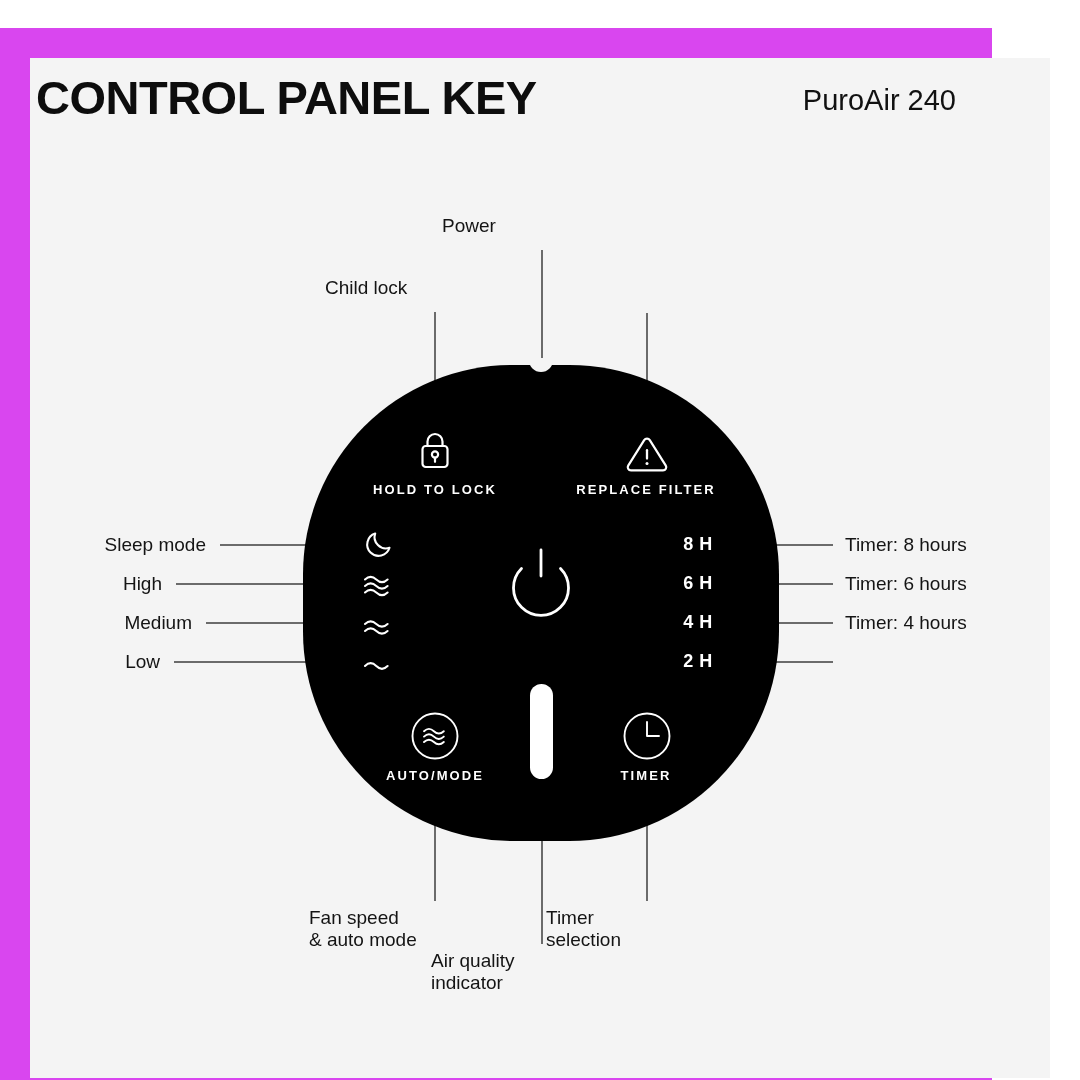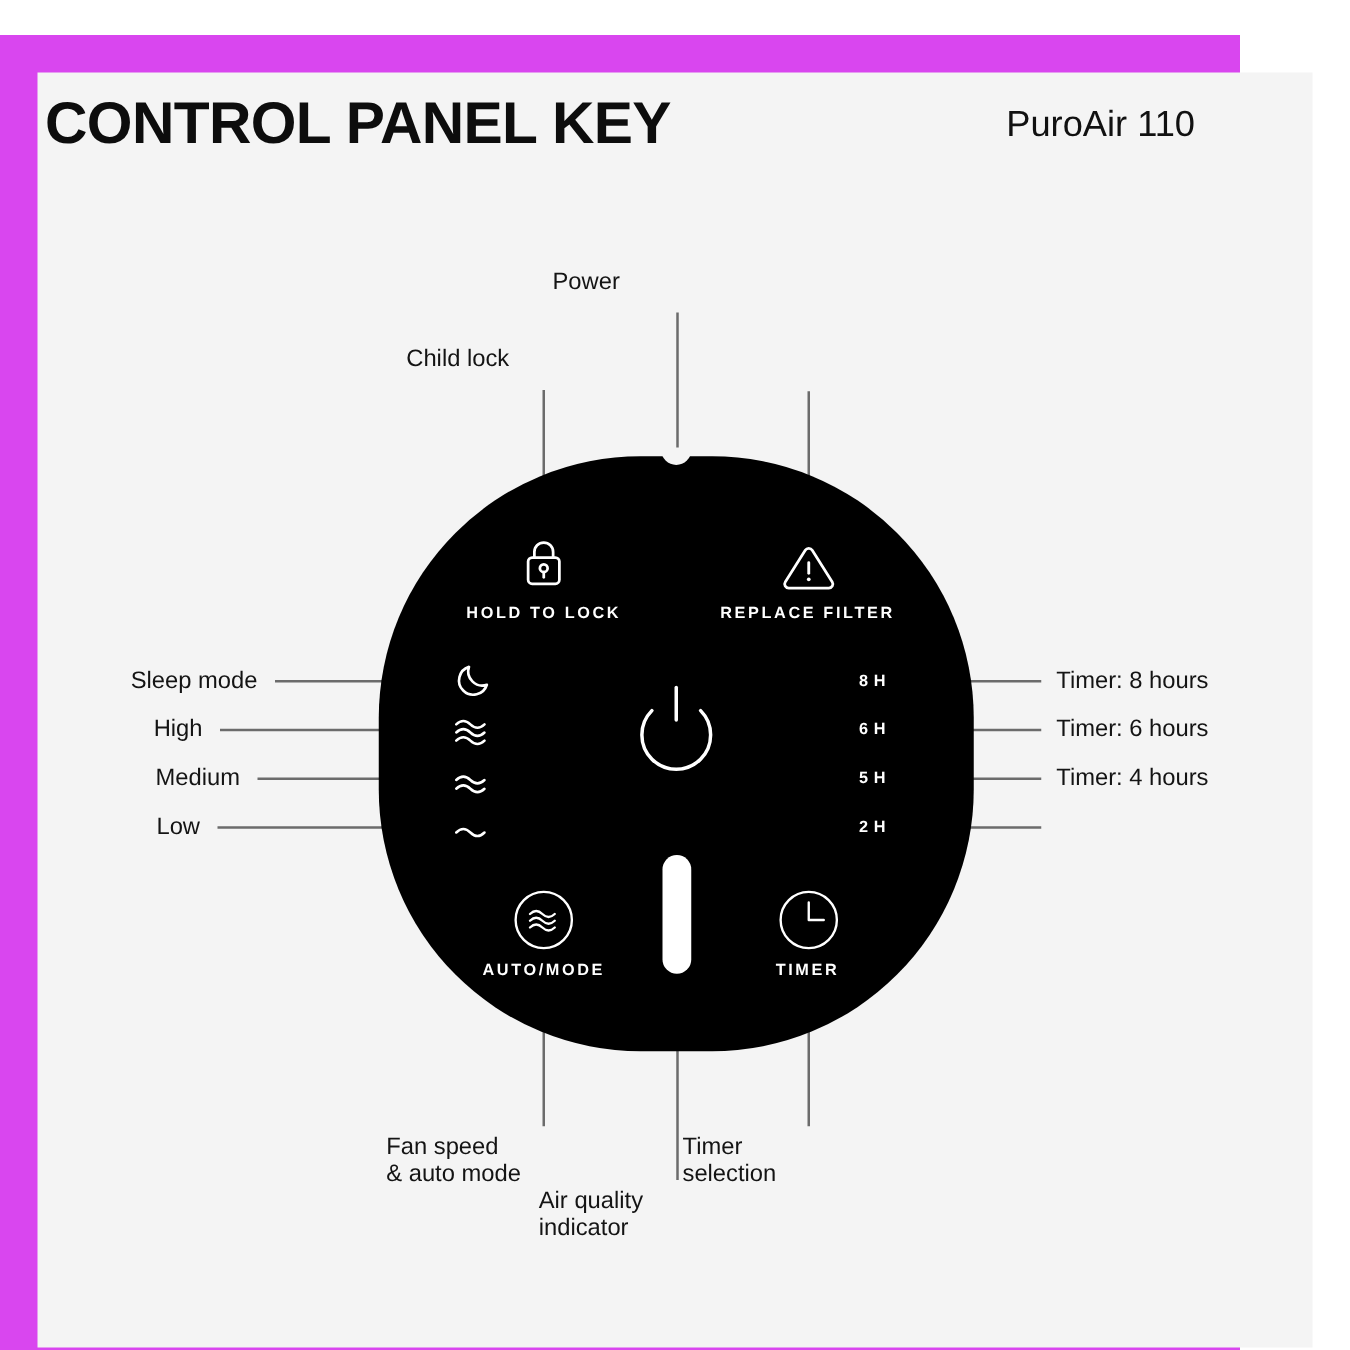--- a/index.html
+++ b/index.html
@@ -107,39 +107,39 @@
     color: #ffffff;
     font-weight: 600;
     text-align: center;
     transform: translateX(-50%);
     white-space: nowrap;
   }
 
   
   .timer-mark {
     position: absolute;
-    font-size: 13px;
+    font-size: 18px;
     font-weight: 700;
     color: #ffffff;
     white-space: nowrap;
     transform: translate(-50%, -50%);
     letter-spacing: 0.5px;
   }
 
   .ic { position: absolute; }
 </style>
 </head>
 <body>
 
 <div id="page">
 
   <div class="card"></div>
 
   <div class="page-title">CONTROL PANEL KEY</div>
-  <div class="model-name">PuroAir 110</div>
+  <div class="model-name">PuroAir 240</div>
 
   <div class="callout center" style="left:435px; top:249px; width:220px;">Child lock</div>
   <div class="callout center" style="left:542px; top:187px; width:200px;">Power</div>
 
   <div class="vline" style="left:434px; top:284px; height:122px;"></div>
   <div class="vline" style="left:541px; top:222px; height:283px;"></div>
   <div class="vline" style="left:646px; top:285px; height:121px;"></div>
 
   <div class="callout right" style="left:0px; top:506px; width:206px;">Sleep mode</div>
   <div class="callout right" style="left:0px; top:545px; width:162px;">High</div>
@@ -222,21 +222,21 @@
   </div>
 
   <div class="ic" style="left:362px; top:629px;">
     <svg width="34" height="16" viewBox="0 0 34 16" fill="none" stroke="#fff" stroke-width="2" stroke-linecap="round">
       <path d="M3 9c3.8-3.8 7.5-3.8 11.3 0 3.8 3.8 7.5 3.8 11.3 0"></path>
     </svg>
   </div>
 
   <div class="timer-mark" style="left:698px; top:516px;">8 H</div>
   <div class="timer-mark" style="left:698px; top:555px;">6 H</div>
-  <div class="timer-mark" style="left:698px; top:594px;">5 H</div>
+  <div class="timer-mark" style="left:698px; top:594px;">4 H</div>
   <div class="timer-mark" style="left:698px; top:633px;">2 H</div>
 
   <div class="ic" style="left:530px; top:656px; width:23px; height:95px; background:#ffffff; border-radius:12px;"></div>
 
   <div class="ic" style="left:411px; top:684px;">
     <svg width="48" height="48" viewBox="0 0 48 48" fill="none">
       <circle cx="24" cy="24" r="22.5" stroke="#fff" stroke-width="1.9"></circle>
       <g stroke="#fff" stroke-width="1.9" stroke-linecap="round">
         <path d="M13 19.2c3.3-3.1 6.6-3.1 9.9 0 3.3 3.1 6.6 3.1 9.9 0"></path>
         <path d="M13 24.6c3.3-3.1 6.6-3.1 9.9 0 3.3 3.1 6.6 3.1 9.9 0"></path>

